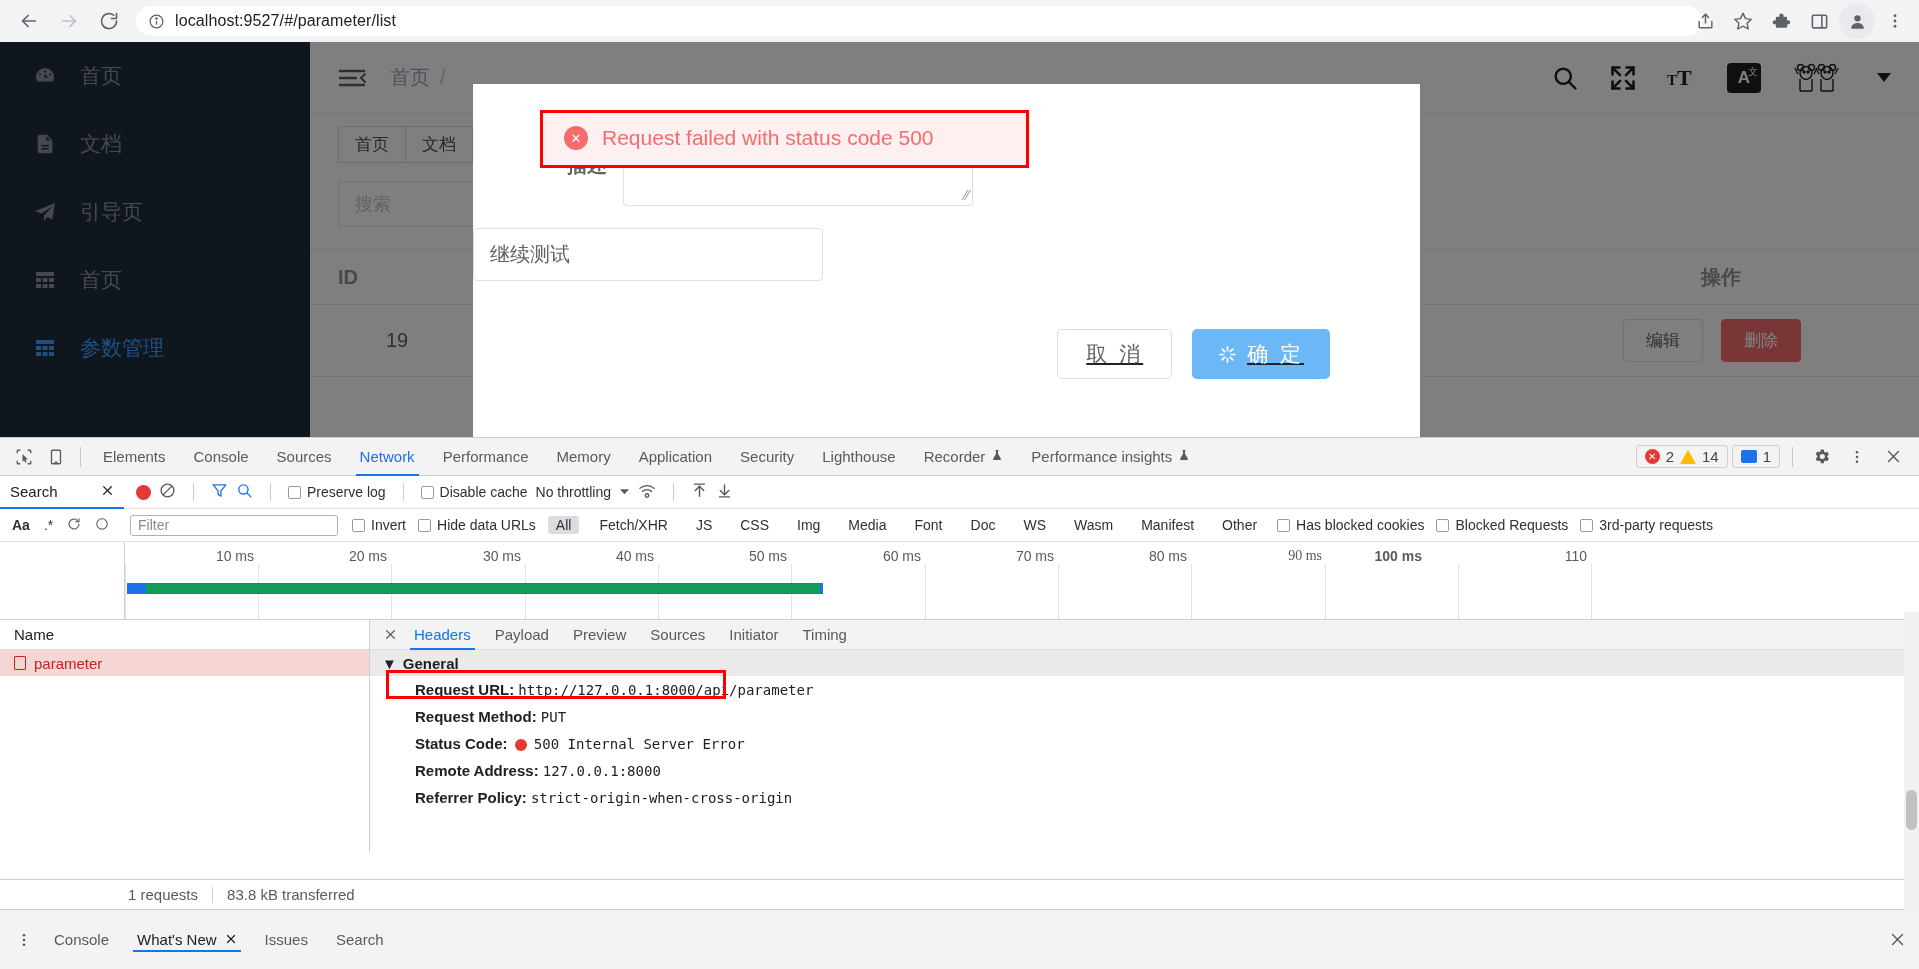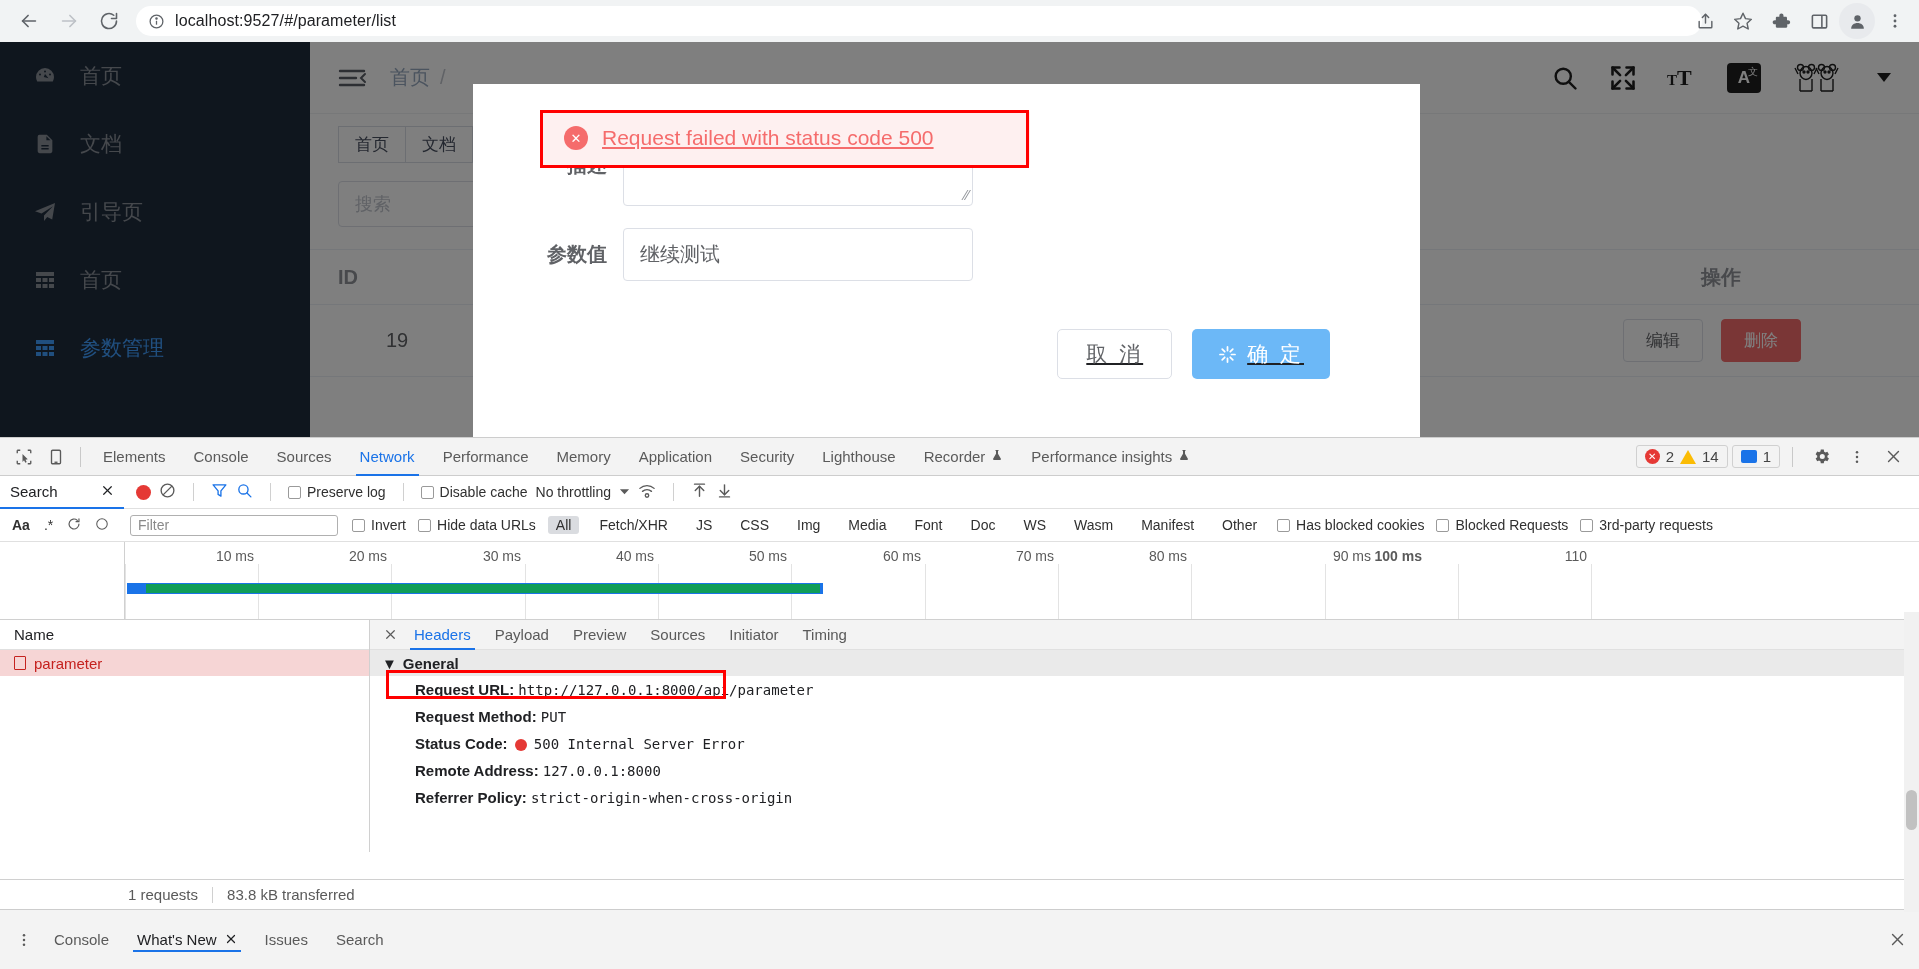--- a/index.html
+++ b/index.html
@@ -164,21 +164,21 @@
   .toast {
     position: absolute; top: 68px; left: 540px; width: 490px; height: 56px;
     background: #fef0f0; border-radius: 4px;
     display: flex; align-items: center; gap: 14px; padding: 0 24px; z-index: 20;
   }
   .toast-icon {
     width: 24px; height: 24px; border-radius: 50%; background: #f56c6c;
     color: #fff; display: flex; align-items: center; justify-content: center;
     font-size: 13px; font-weight: 700; flex: 0 0 auto;
   }
-  .toast-text { color: #f56c6c; font-size: 21px; text-decoration: underline; }
+  .toast-text { color: #f56c6c; font-size: 21px; }
   .annot-box {
     position: absolute; border: 3px solid #ff0000; z-index: 25; pointer-events: none;
   }
 
   
   .devtools {
     position: absolute; top: 437px; left: 0; width: 1919px; height: 532px;
     background: #fff; border-top: 1px solid #cdcdcd;
     font-family: "Liberation Sans", sans-serif;
   }
@@ -524,21 +524,20 @@
     <div class="page-dim"></div>
 
     <div class="modal">
       <div class="form-row" style="margin-top:58px;">
         <div class="form-label">描述</div>
         <div class="textarea-box">
           <span class="resize-grip">⁄⁄</span>
         </div>
       </div>
       <div class="form-row" style="margin-top:22px;">
-        <div class="form-label" style="line-height:53px;">参数值</div>
         <div class="input-box">继续测试</div>
       </div>
       <div class="modal-footer">
         <div class="btn-cancel">取 消</div>
         <div class="btn-confirm">
           <span class="spinner">
             <svg width="19" height="19" viewBox="0 0 24 24" fill="none" stroke="#fff" stroke-width="2.2" stroke-linecap="round">
                 <line x1="12" y1="2.5" x2="12" y2="7"></line>
                 <line x1="12" y1="17" x2="12" y2="21.5"></line>
                 <line x1="2.5" y1="12" x2="7" y2="12"></line>
@@ -778,21 +777,21 @@
       <div class="tick-line" style="left:1458px;"></div>
       <div class="tick-line" style="left:1591px;"></div>
       <div class="tick-label" style="left:258px;">10 ms</div>
       <div class="tick-label" style="left:391px;">20 ms</div>
       <div class="tick-label" style="left:525px;">30 ms</div>
       <div class="tick-label" style="left:658px;">40 ms</div>
       <div class="tick-label" style="left:791px;">50 ms</div>
       <div class="tick-label" style="left:925px;">60 ms</div>
       <div class="tick-label" style="left:1058px;">70 ms</div>
       <div class="tick-label" style="left:1191px;">80 ms</div>
-      <div class="tick-label" style="left:1375px;">90 ms</div>
+      <div class="tick-label" style="left:1326px;font-family:Liberation Serif, serif;">90 ms</div>
       <div class="tick-label" style="left:1426px;font-weight:bold;">100 ms</div>
       <div class="tick-label" style="left:1591px;">110</div>
       <div class="req-bar" style="left:127px; top:41px; width:696px;"></div>
       <div class="req-bar-green" style="left:146px; top:42px; width:674px;"></div>
     </div>
 
     <div class="net-body">
       <div class="name-col">
         <div class="name-head">Name</div>
         <div class="name-row">

